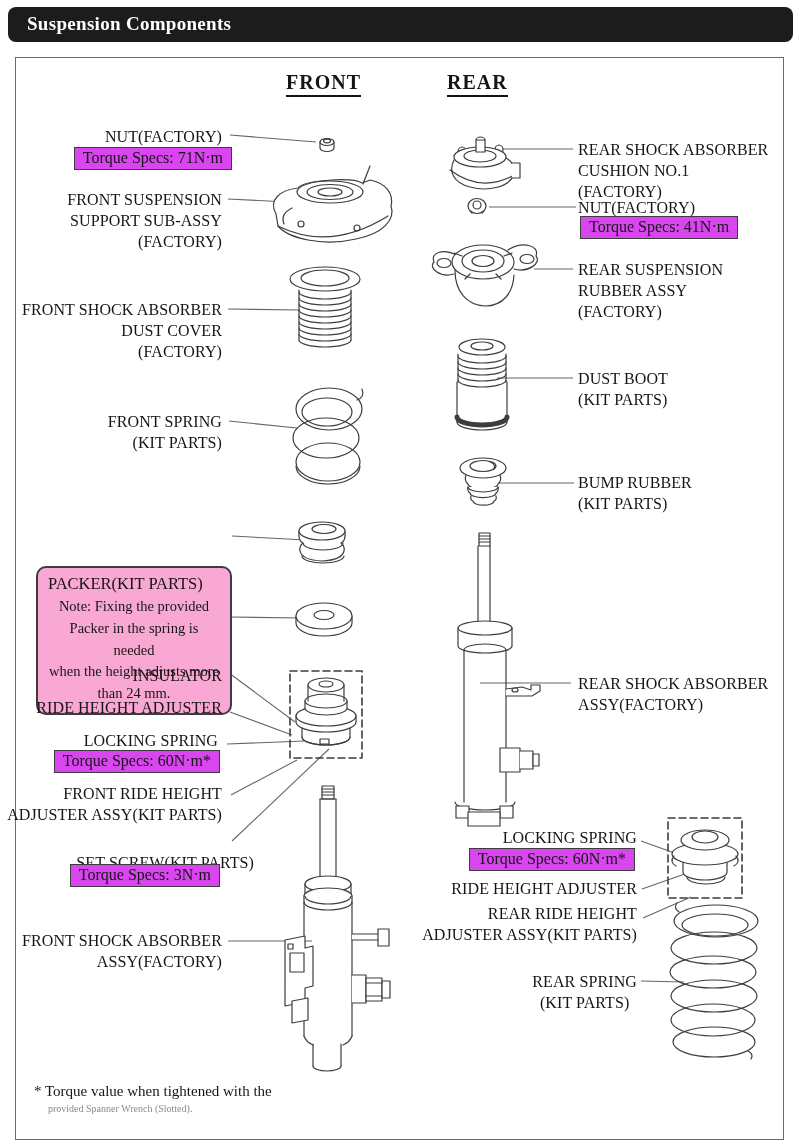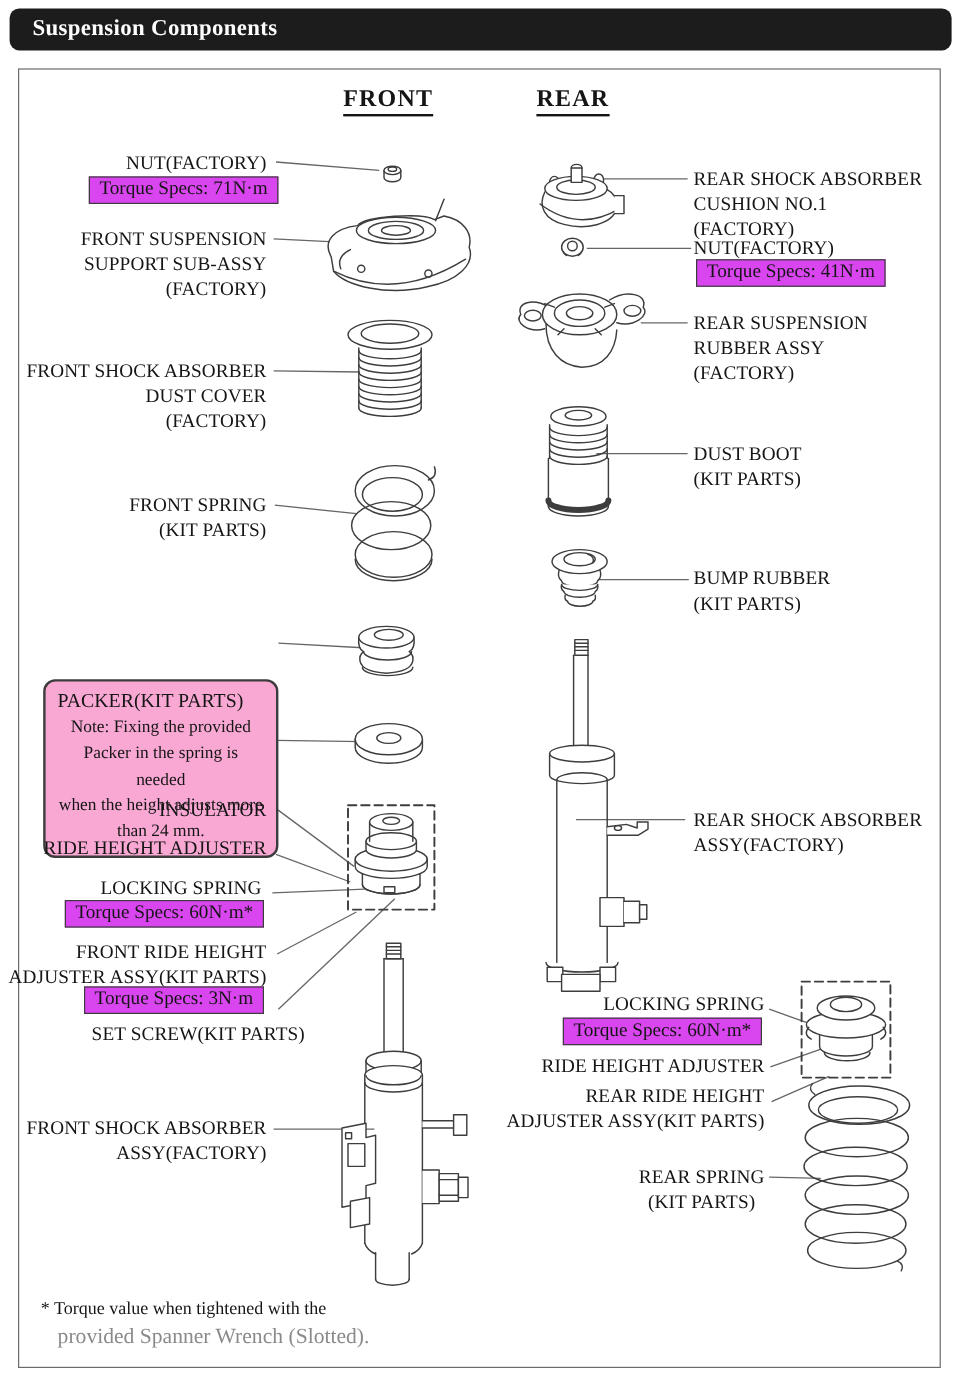--- a/index.html
+++ b/index.html
@@ -18,21 +18,21 @@
           letter-spacing:0.1px; }
   .r { text-align:right; }
   .torque { position:absolute; border:1.5px solid #3c3c3c; background:#d946ef;
           padding:1px 8px 2px; font-size:16px; white-space:nowrap; }
   .packer-box { position:absolute; left:36px; top:566px; width:172px;
           border:2px solid #3c3c3c; border-radius:10px; background:#f9a8d4;
           padding:6px 10px 8px; }
   .packer-title { font-size:16.5px; }
   .packer-note { font-size:14.5px; line-height:1.5; white-space:pre-line; margin-top:2px;text-align:center; }
   .footnote1 { position:absolute; left:34px; top:1083px; font-size:15px; }
-  .footnote2 { position:absolute; left:48px; top:1103px; font-size:18px; color:#8a8a8a; }
+  .footnote2 { position:absolute; left:48px; top:1103px; font-size:10px; color:#8a8a8a; }
 </style>
 </head>
 <body>
 
 <div class="page">
 
   <div class="header-bar">Suspension Components</div>
 
   <div class="frame"></div>
 
@@ -285,21 +285,21 @@
 than 24 mm.</div>
   </div>
 
   <div class="lbl r" style="right:578px; top:665px;">INSULATOR</div>
   <div class="lbl r" style="right:578px; top:697px;">RIDE HEIGHT ADJUSTER</div>
   <div class="lbl r" style="right:582px; top:730px;">LOCKING SPRING</div>
   <div class="torque" style="right:580px; top:750px;">Torque Specs: 60N·m*</div>
   <div class="lbl r" style="right:578px; top:783px;">FRONT RIDE HEIGHT
 ADJUSTER ASSY(KIT PARTS)</div>
   <div class="lbl r" style="right:546px; top:831px;margin-top:21px;">SET SCREW(KIT PARTS)</div>
-  <div class="torque" style="right:580px; top:822px;">Torque Specs: 3N·m</div>
+  <div class="torque" style="right:580px; top:864px;">Torque Specs: 3N·m</div>
   <div class="lbl r" style="right:578px; top:930px;">FRONT SHOCK ABSORBER
 ASSY(FACTORY)</div>
 
   <div class="lbl" style="left:578px; top:139px;">REAR SHOCK ABSORBER
 CUSHION NO.1
 (FACTORY)</div>
   <div class="lbl" style="left:578px; top:197px;">NUT(FACTORY)</div>
   <div class="torque" style="left:580px; top:216px;">Torque Specs: 41N·m</div>
   <div class="lbl" style="left:578px; top:259px;">REAR SUSPENSION
 RUBBER ASSY

